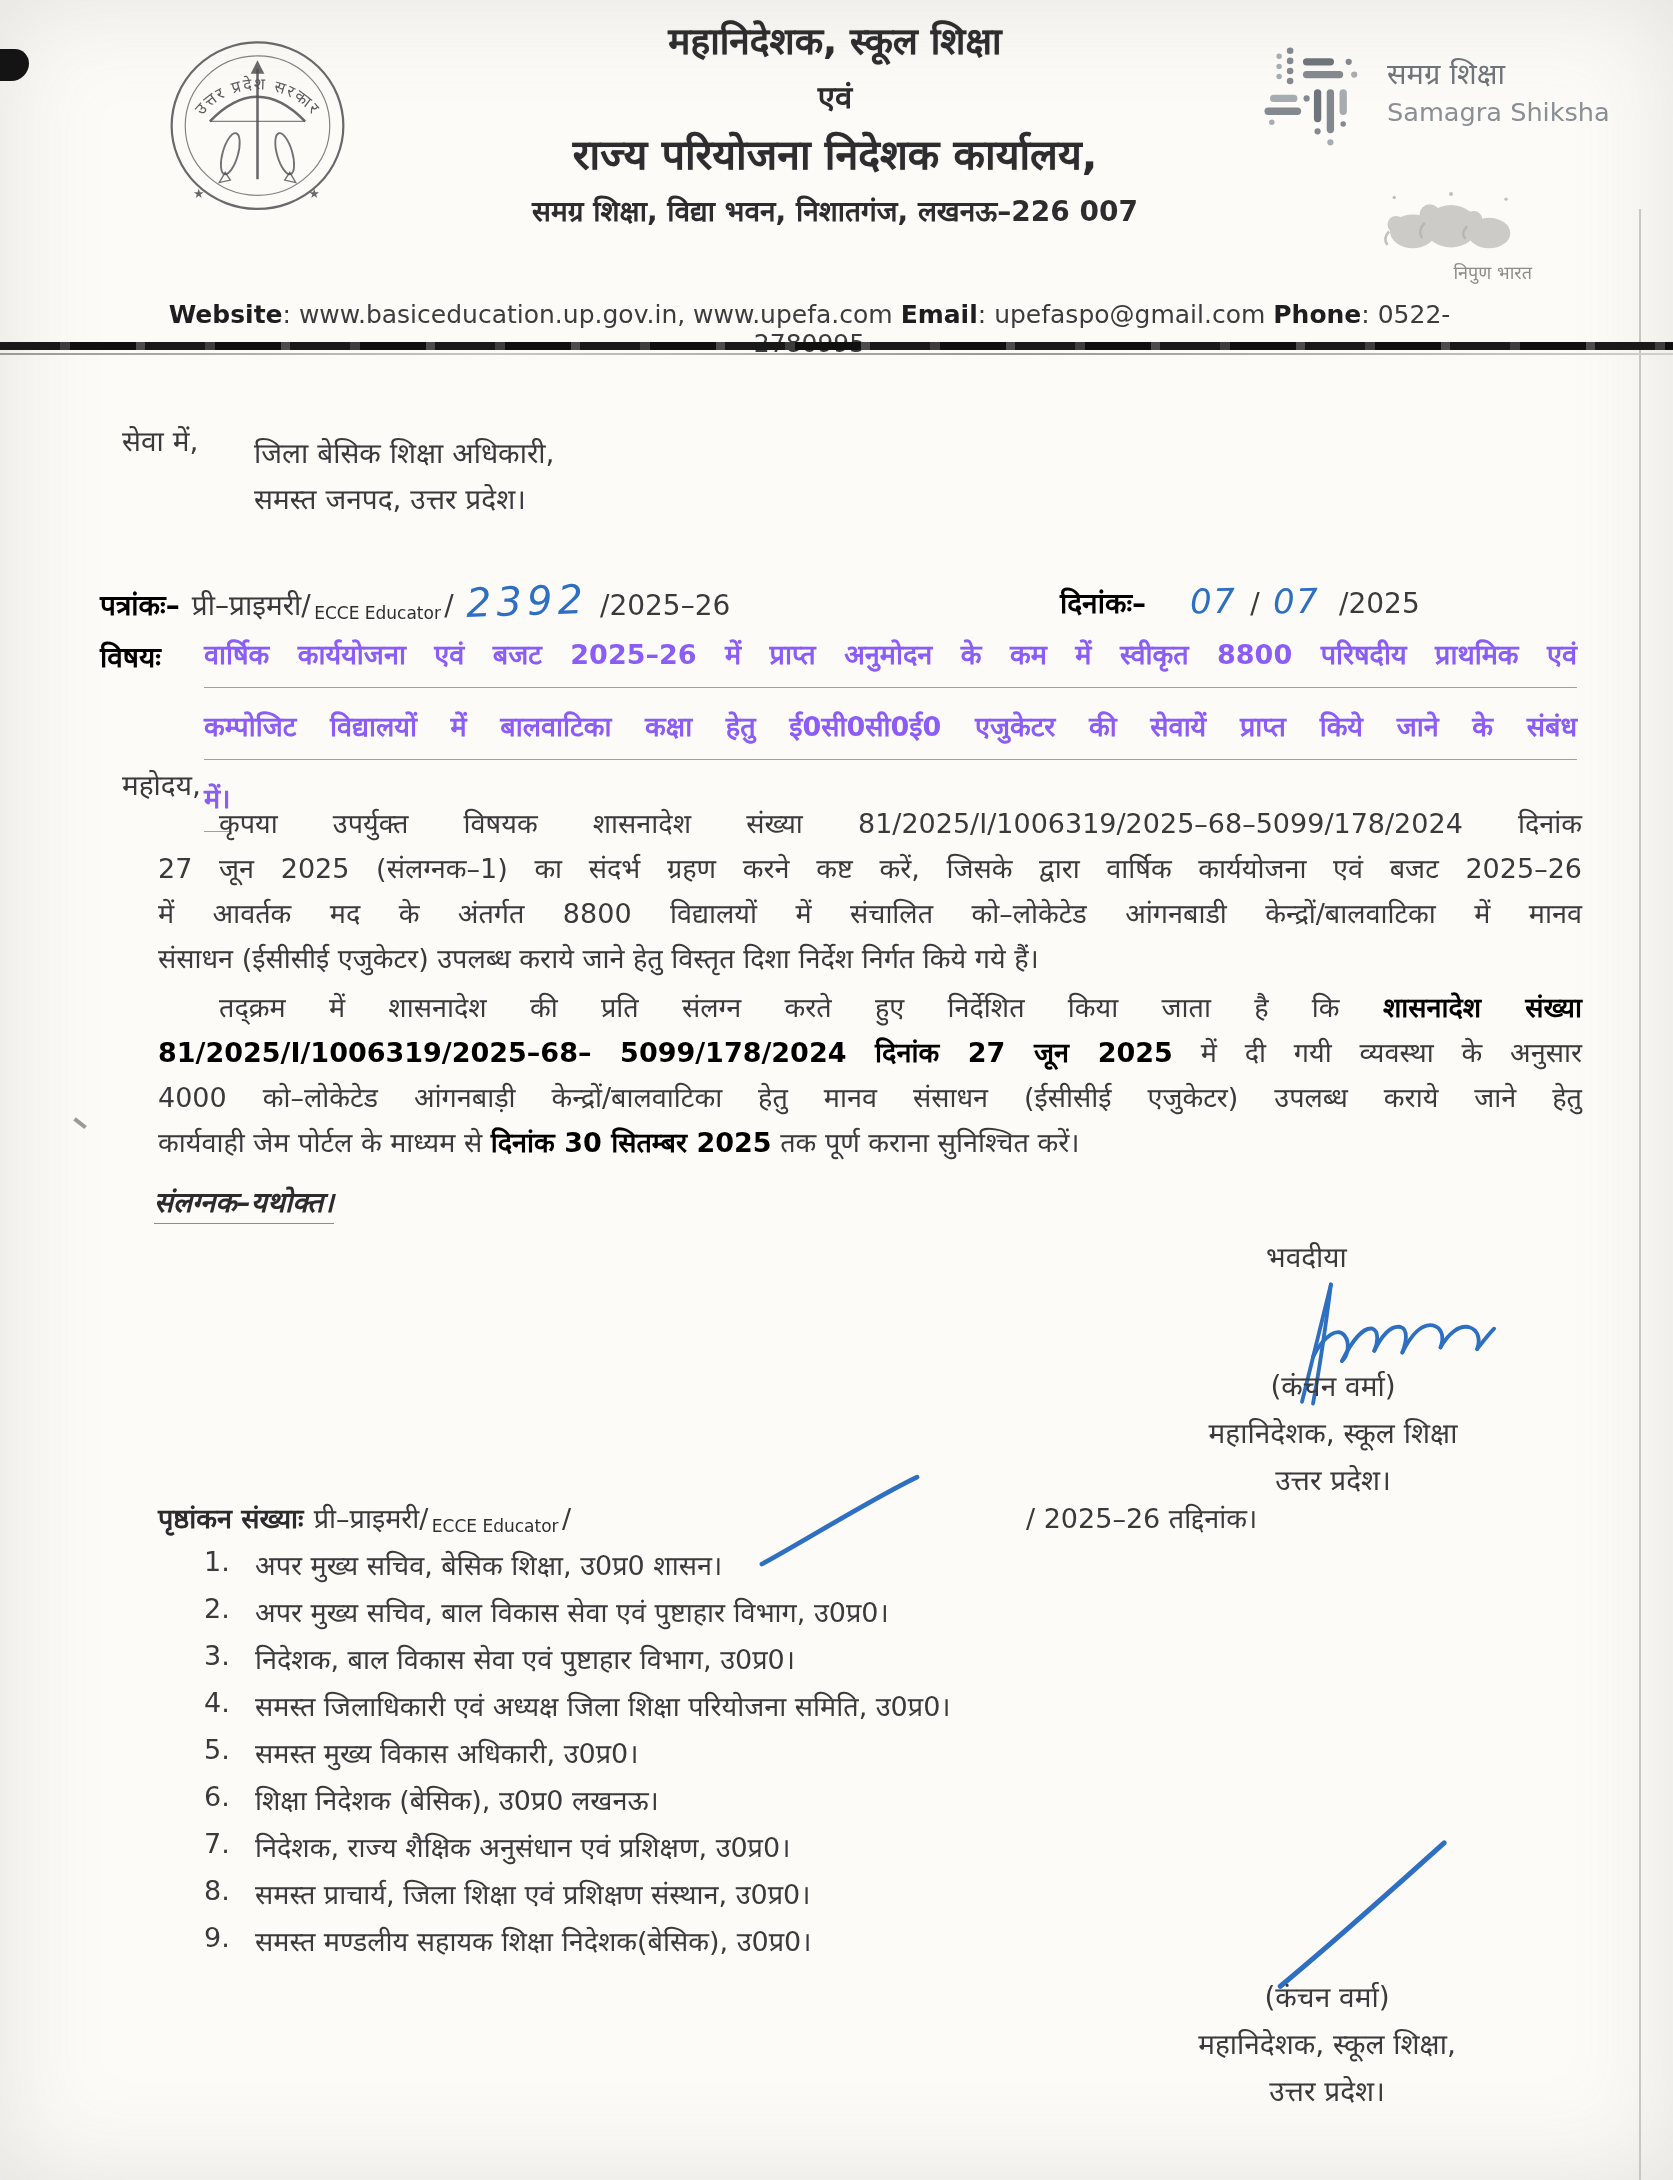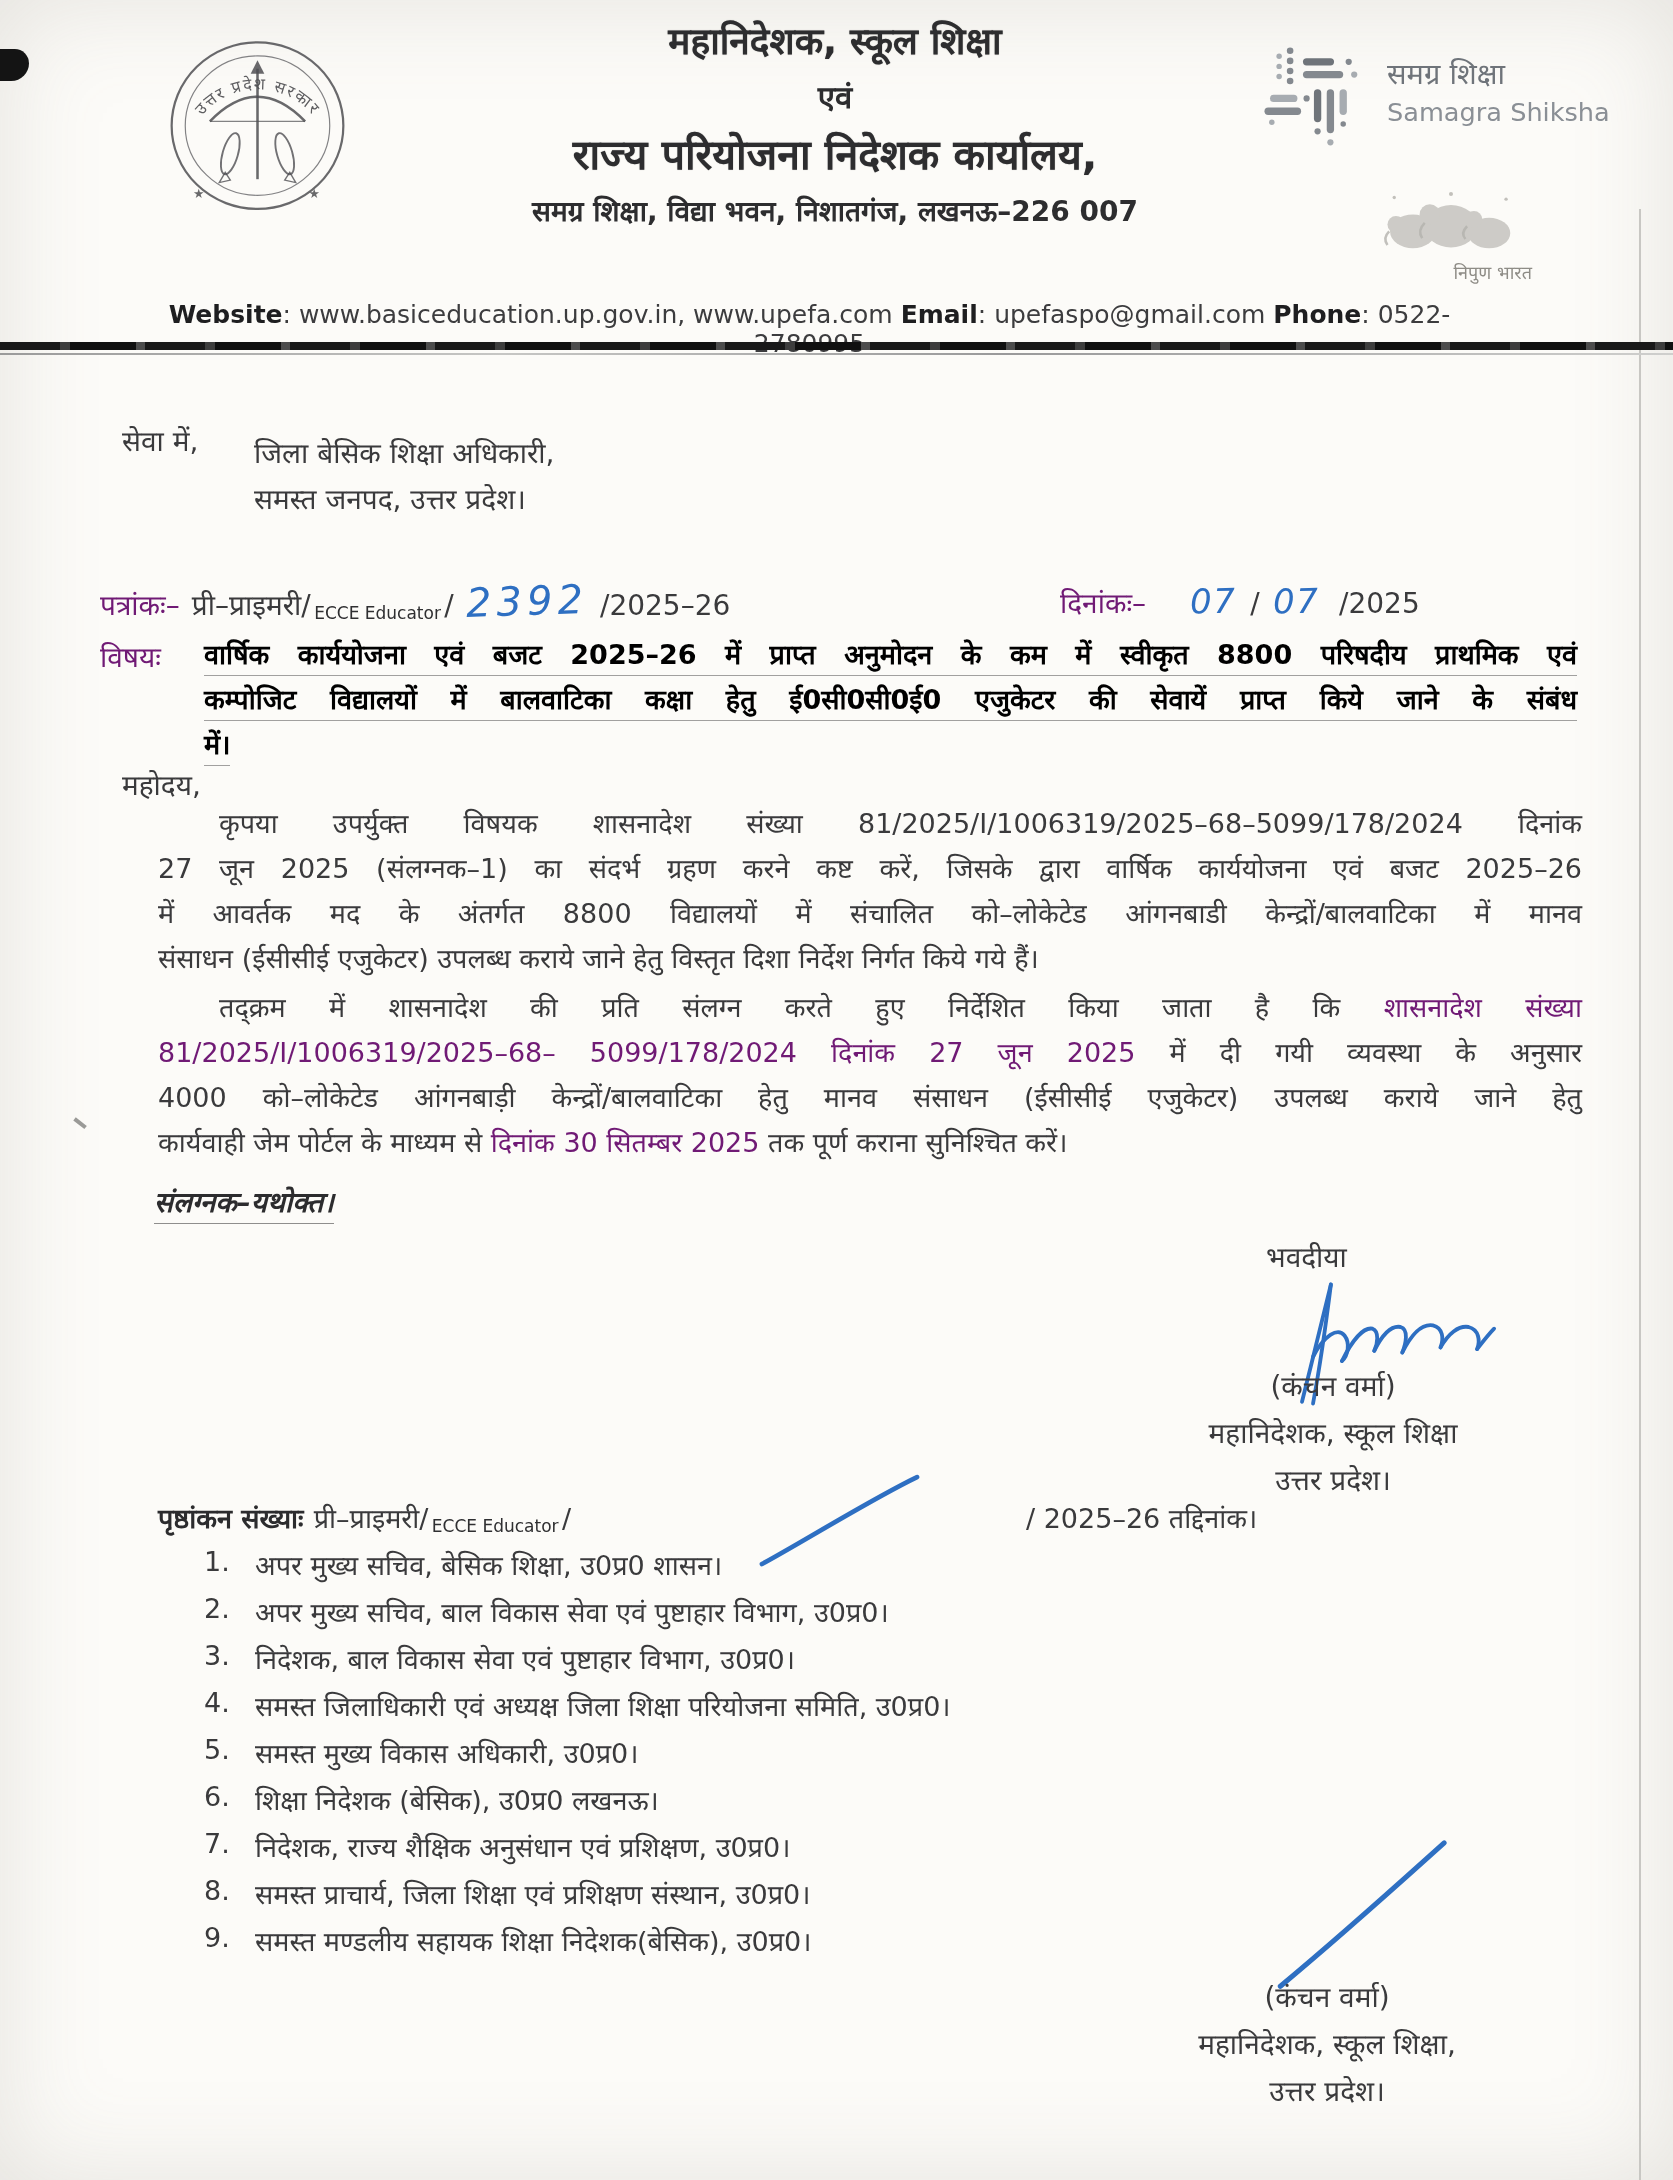--- a/index.html
+++ b/index.html
@@ -1,40 +1,40 @@
 <!DOCTYPE html>
 <html style="font-size:13.6px"><head>
 <meta charset="utf-8">
 <style>
   html,body{margin:0;padding:0;background:#9b9b9b;}
   .page{position:relative;width:1674px;height:2181px;background:#fcfbf8;
         font-family:"DejaVu Sans",sans-serif;color:#3a3a3c;overflow:hidden;
         box-shadow:inset 0 0 102px rgba(120,115,105,.18);}
   .abs{position:absolute;}
-  .b{font-weight:400;color:#701a75;}
+  .b{font-weight:700;color:#000000;}
   .tblock{width:818px;text-align:center;color:#2d2d2f;}
   .title1{font-size:37px;font-weight:700;text-shadow:0 0 0.9px rgba(40,40,40,.45);}
   .title2{font-size:31px;font-weight:700;margin-top:10.2px;}
   .title3{font-size:41px;font-weight:700;margin-top:8.5px;text-shadow:0 0 0.9px rgba(40,40,40,.45);}
   .title4{font-size:28px;font-weight:700;margin-top:10.2px;}
   .contact{font-size:25px;color:#3c3c3e;width:1303px;text-align:center;}
   .contact .lbl{font-weight:700;color:#1e1e20;}
   .rule{left:0;top:342px;width:1674px;height:7.7px;
         background:repeating-linear-gradient(90deg,#191919 0 60px,#3d3d3d 60px 70px,#101010 70px 136px,#4c4c4c 136px 145px);}
   .rule2{left:0;top:353px;width:1674px;height:1.7px;
         background:linear-gradient(90deg,#9a9a9a,#c6c6c4 30%,#99999a 60%,#cfcfcd);}
   .txt33{font-size:28px;}
   .hw{font-style:italic;font-weight:500;color:#2e6fc2;}
   .hwNum{font-size:40px;letter-spacing:5.1px;display:inline-block;transform:rotate(-2deg);margin:0 12px;}
   .hwDate{font-size:34px;letter-spacing:1.7px;display:inline-block;transform:rotate(-1deg);}
   .smallLat{font-size:17px;color:#2f2f31;display:inline-block;transform:translateY(4.3px);margin:0 3.4px;}
   .refrow{display:flex;align-items:baseline;font-size:28px;}
   .subjwrap{width:1373px;}
-  .sline{font-size:27px;font-weight:600;color:#000000;border-bottom:1.7px solid rgba(70,70,70,.5);
-         padding-bottom:3px;margin-bottom:4px;text-align:justify;text-align-last:justify;}
+  .sline{font-size:27px;font-weight:600;color:#8b5cf6;border-bottom:1.7px solid rgba(70,70,70,.5);
+         padding-bottom:15px;margin-bottom:19px;text-align:justify;text-align-last:justify;}
   .sline.last{width:-moz-fit-content;width:fit-content;text-align:left;text-align-last:left;}
   .bodywrap{width:1424px;}
   .bl{font-size:27px;height:45px;text-align:justify;text-align-last:justify;}
   .bl.last{text-align-last:left;}
   .ind{text-indent:61px;}
   .enc{font-size:28px;font-weight:700;font-style:italic;color:#2c2c2e;
        border-bottom:1.7px solid rgba(70,70,70,.6);padding-bottom:3px;}
   .sigtext{width:294px;font-size:28px;line-height:47px;text-align:center;}
   .listwrap{width:1380px;}
   .li{display:flex;font-size:27px;height:47px;}

